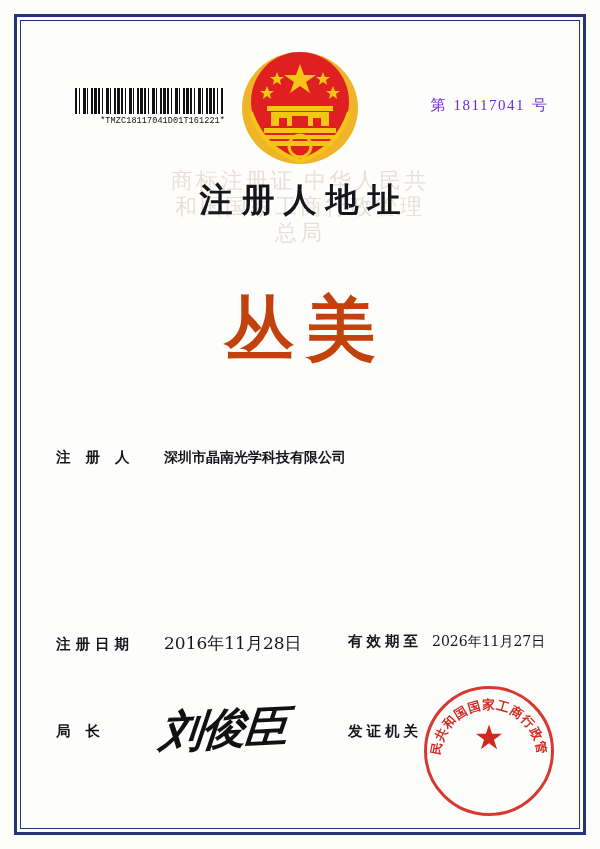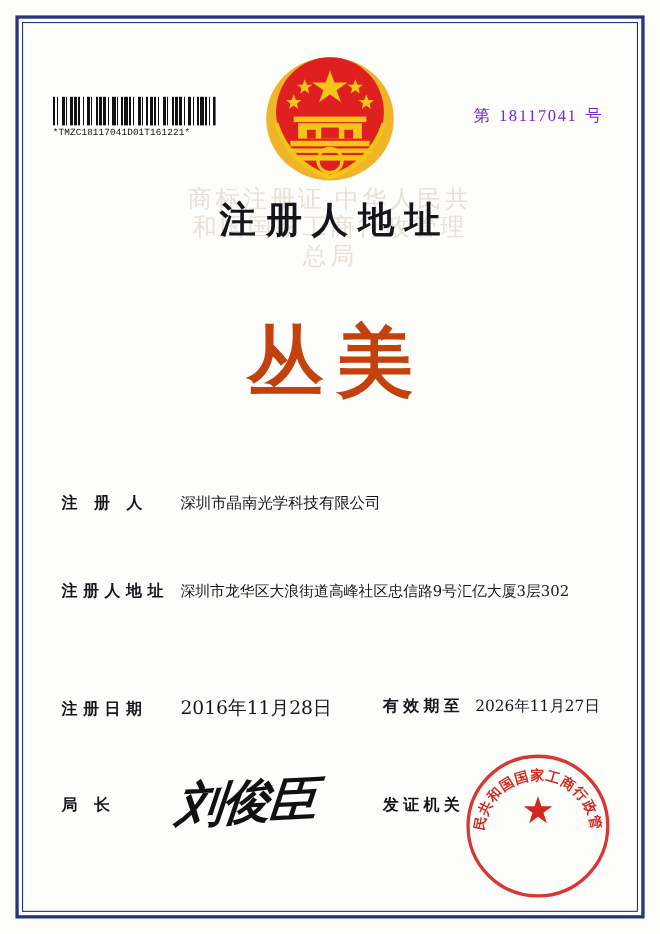--- a/index.html
+++ b/index.html
@@ -35,24 +35,24 @@
     top: 20px;
     right: 20px;
     bottom: 20px;
     border: 1px solid #26347a;
     box-sizing: border-box;
   }
 
   
   .barcode-block {
     position: absolute;
-    left: 48px;
+    left: 75px;
     top: 88px;
     width: 150px;
-    text-align: left;
+    text-align: right;
   }
   .barcode-bars {
     height: 26px;
     width: 148px;
     background-image: repeating-linear-gradient(
       to right,
       #111 0px, #111 2px, #fff 2px, #fff 4px,
       #111 4px, #111 5px, #fff 5px, #fff 8px,
       #111 8px, #111 11px, #fff 11px, #fff 12px,
       #111 12px, #111 13px, #fff 13px, #fff 16px,
@@ -151,21 +151,21 @@
     letter-spacing: 5px;
     font-family: "DejaVu Serif", serif;
   }
   .field-value {
     font-family: "DejaVu Serif", serif;
     letter-spacing: 0px;
   }
 
   .row-registrant { left: 56px; top: 448px; }
   .row-registrant .field-label { display: inline-block; width: 108px; }
-  .row-registrant .field-value { font-size: 14px; }
+  .row-registrant .field-value { font-size: 14px; font-weight: bold; }
 
   .row-address { left: 56px; top: 528px; }
   .row-address .field-label { display: inline-block; width: 108px; }
   .row-address .field-value { font-size: 13.5px; }
 
   .row-regdate { left: 56px; top: 632px; }
   .row-regdate .field-label { display: inline-block; width: 108px; }
   .row-regdate .field-value { font-size: 17px; }
 
   .row-validity { left: 348px; top: 632px; }
@@ -293,23 +293,20 @@
   <div class="watermark">商标注册证 中华人民共和国国家工商行政管理总局</div>
 
   <div class="title">注册人地址</div>
 
   <div class="mark-name">丛美</div>
 
   <div class="field row-registrant">
     <span class="field-label">注 册 人</span><span class="field-value">深圳市晶南光学科技有限公司</span>
   </div>
 
-  <div class="field row-address">
-    <span class="field-label">注册人地址</span><span class="field-value">深圳市龙华区大浪街道高峰社区忠信路9号汇亿大厦3层302</span>
-  </div>
 
   <div class="field row-regdate">
     <span class="field-label">注册日期</span><span class="field-value">2016年11月28日</span>
   </div>
 
   <div class="field row-validity">
     <span class="field-label">有效期至</span><span class="field-value">2026年11月27日</span>
   </div>
 
   <div class="field row-director">

